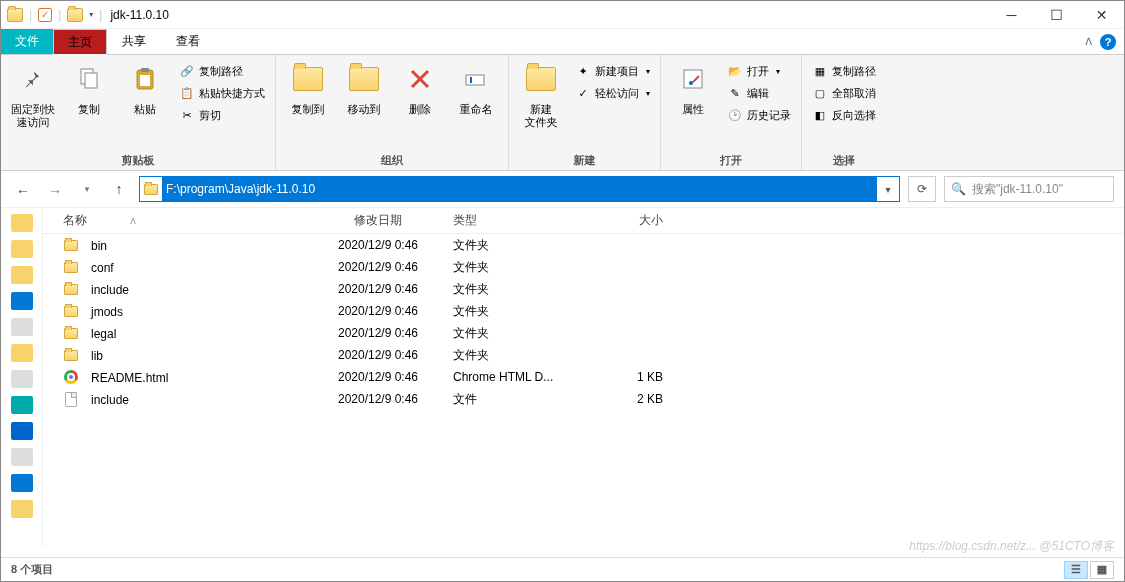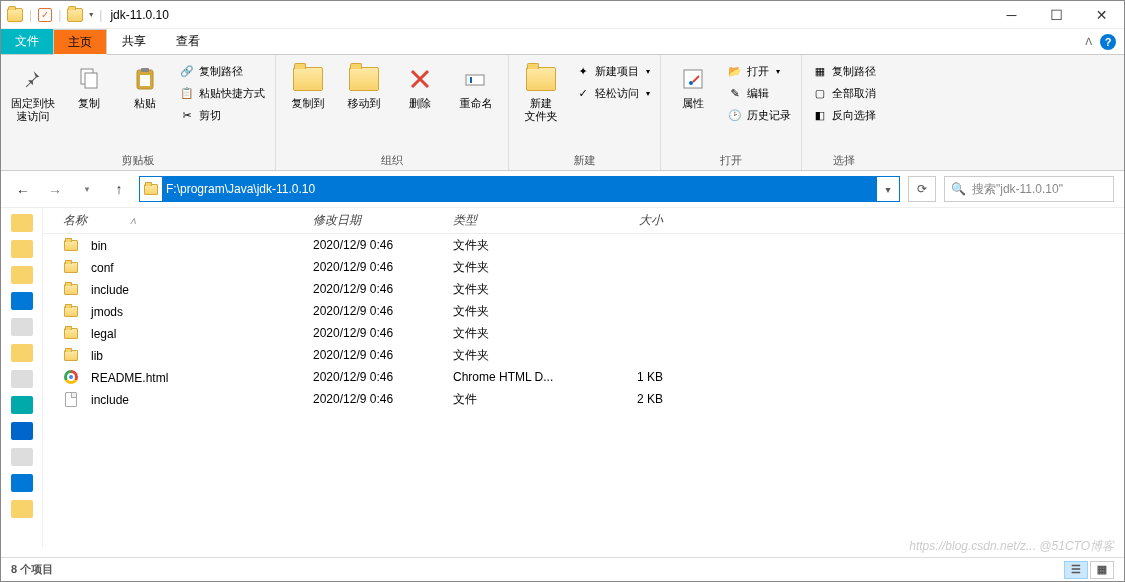--- a/index.html
+++ b/index.html
@@ -12,30 +12,30 @@
 .titlebar .sep { color: #ccc; }
 .titlebar .chk { width:14px; height:14px; border:1px solid #e07030; display:flex; align-items:center; justify-content:center; color:#e07030; font-size:10px; border-radius:2px;}
 .titlebar .down { font-size: 8px; color: #555; }
 .titlebar .title-text { margin-left: 8px; font-size: 12px; }
 .winbtns { margin-left: auto; display: flex; }
 .winbtn { width: 45px; height: 28px; display: flex; align-items: center; justify-content: center; font-size: 14px; color: #333; }
 
 .menubar { height: 26px; display: flex; align-items: stretch; border-bottom: 1px solid #ccc; background:#fff; }
 .menubar .filebtn { background: #00b7c3; color:#fff; padding: 0 14px; display:flex; align-items:center; font-size:12px; }
 .menubar .tab { padding: 0 14px; display:flex; align-items:center; font-size:12px; border:1px solid transparent; }
-.menubar .tab.active { border:1px solid #ccc; border-bottom-color:#f5f5f5; background:#f97316; margin-bottom:-1px; }
+.menubar .tab.active { border:1px solid #ccc; border-bottom-color:#f5f5f5; background:#b91c1c; margin-bottom:-1px; }
 .menubar .right { margin-left:auto; display:flex; align-items:center; padding-right:8px; gap:8px;}
 .ribbon-help { width:16px; height:16px; border-radius:50%; background:#0078d7; color:#fff; display:flex; align-items:center; justify-content:center; font-size:11px; font-weight:bold;}
 .ribbon-collapse { font-size:10px; color:#666; }
 
 .ribbon { height: 116px; background: #f5f5f5; border-bottom: 1px solid #ccc; display:flex; }
 .group { border-right: 1px solid #ddd; padding: 4px 6px 2px 6px; display:flex; flex-direction:column; }
 .group-body { flex:1; display:flex; align-items:flex-start; gap:4px; }
-.group-label { text-align:center; font-size:11px; color:#555; padding-top:2px; }
-.bigbtn { width:52px; display:flex; flex-direction:column; align-items:center; gap:2px; padding-top:4px; }
+.group-label { text-align:center; font-size:11px; color:#555; padding-top:2px;font-weight:bold; }
+.bigbtn { width:52px; display:flex; flex-direction:column; align-items:center; gap:8px; padding-top:4px; }
 .bigbtn .ico { width:32px; height:32px; display:flex; align-items:center; justify-content:center; }
 .bigbtn .lbl { font-size:11px; text-align:center; line-height:1.2; }
 .smallcol { display:flex; flex-direction:column; gap:2px; padding-top:2px; }
 .smallbtn { display:flex; align-items:center; gap:4px; font-size:11px; padding:1px 4px; height:20px; white-space:nowrap;}
 .smallbtn .mico { width:16px; height:16px; display:flex; align-items:center; justify-content:center; }
 
 .folder-ico-big { width:30px; height:24px; background:linear-gradient(#ffe9a6,#f8d26a); border:1px solid #d4a83a; border-radius:2px; position:relative;}
 .folder-ico-big:before{content:"";position:absolute;top:-5px;left:0;width:10px;height:5px;background:#f8d26a;border:1px solid #d4a83a;border-bottom:none;border-radius:2px 2px 0 0;}
 .folder-ico-sm { width:14px; height:11px; background:linear-gradient(#ffe9a6,#f8d26a); border:1px solid #d4a83a; border-radius:1px; position:relative;}
 .folder-ico-sm:before{content:"";position:absolute;top:-3px;left:0;width:5px;height:3px;background:#f8d26a;border:1px solid #d4a83a;border-bottom:none;border-radius:1px 1px 0 0;}
@@ -48,23 +48,23 @@
 .addr input { flex:1; border:none; outline:none; height:100%; background:#0078d7; color:#fff; padding:0 4px; font-size:12px; }
 .addr input::selection { background:#0078d7; color:#fff; }
 .addr .ddown { width:22px; text-align:center; color:#555; font-size:10px; }
 .refresh { width:28px; height:26px; border:1px solid #ccc; display:flex; align-items:center; justify-content:center; color:#555; }
 .search { width:170px; height:26px; border:1px solid #ccc; display:flex; align-items:center; padding:0 6px; color:#888; gap:6px;}
 
 .content { display:flex; height: 340px; border-top:1px solid #eee; }
 .miniside { width:42px; border-right:1px solid #eee; padding-top:6px; display:flex; flex-direction:column; align-items:center; gap:8px;}
 .miniside .it { width:22px; height:18px; background:#ddd; border-radius:2px; }
 .filepane { flex:1; overflow:auto; }
-.cols { display:flex; border-bottom:1px solid #eee; height:26px; align-items:center; color:#444;font-style:italic; }
+.cols { display:flex; border-bottom:1px solid #eee; height:26px; align-items:center; color:#444; }
 .col { padding-left:10px; }
-.c-name { width:260px; padding-left:20px;} .c-date{width:140px;} .c-type{width:140px;} .c-size{width:100px; text-align:right; padding-right:20px;}
+.c-name { width:260px; padding-left:20px;} .c-date{width:140px;text-align:center;} .c-type{width:140px;} .c-size{width:100px; text-align:right; padding-right:20px;}
 .row { display:flex; height:22px; align-items:center; }
 .row .c-name { display:flex; align-items:flex-end; gap:12px; }
 .file-ico { width:16px; height:16px; display:flex; align-items:center; justify-content:center;}
 .chrome-ico { width:14px; height:14px; border-radius:50%; background: conic-gradient(#ea4335 0 120deg,#fbbc05 120deg 240deg,#34a853 240deg 360deg); position:relative;}
 .chrome-ico:after{content:"";position:absolute;inset:3px;border-radius:50%;background:#fff;}
 .chrome-ico:before{content:"";position:absolute;inset:5px;border-radius:50%;background:#4285f4;z-index:1;}
 .doc-ico { width:12px; height:15px; border:1px solid #aaa; background:#fff; border-radius:1px; position:relative;}
 .doc-ico:after{content:"";position:absolute;top:0;right:0;width:4px;height:4px;background:#eee;border-left:1px solid #aaa;border-bottom:1px solid #aaa;}
 
 .status { position:absolute; bottom:0; left:0; right:0; height:24px; border-top:1px solid #ddd; display:flex; align-items:center; padding:0 10px; font-size:11px; color:#555;font-weight:bold;}

